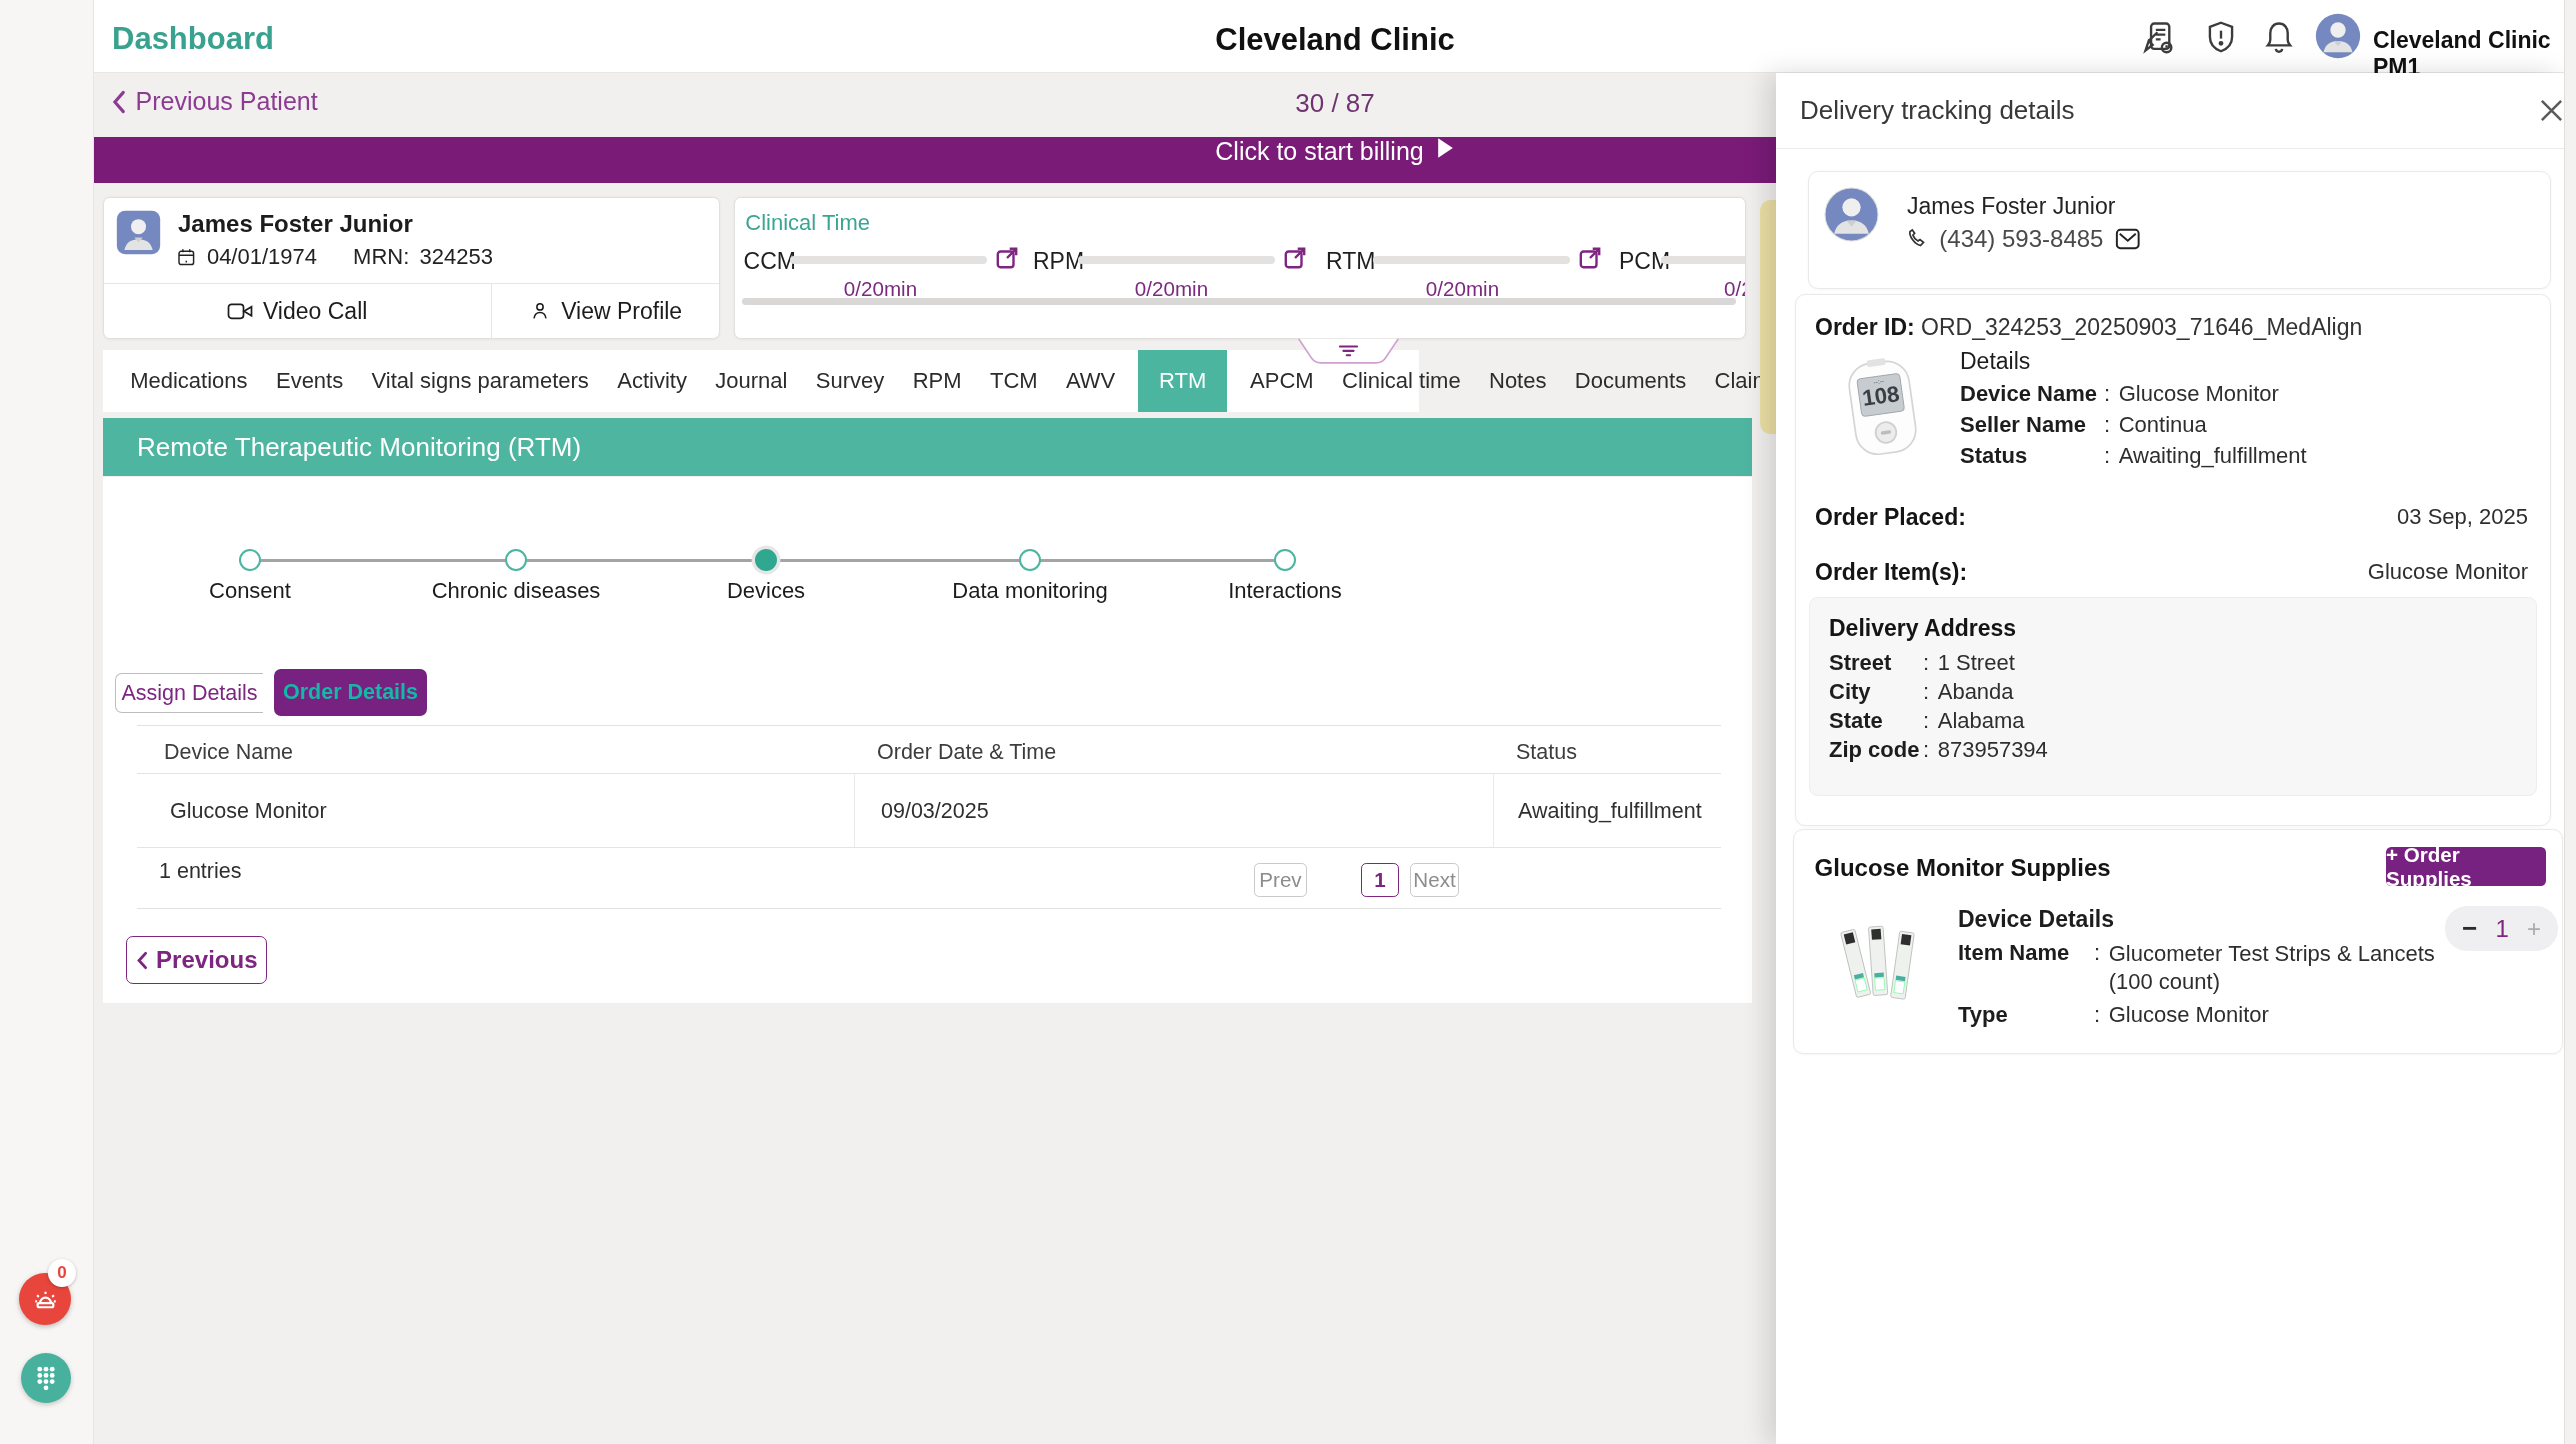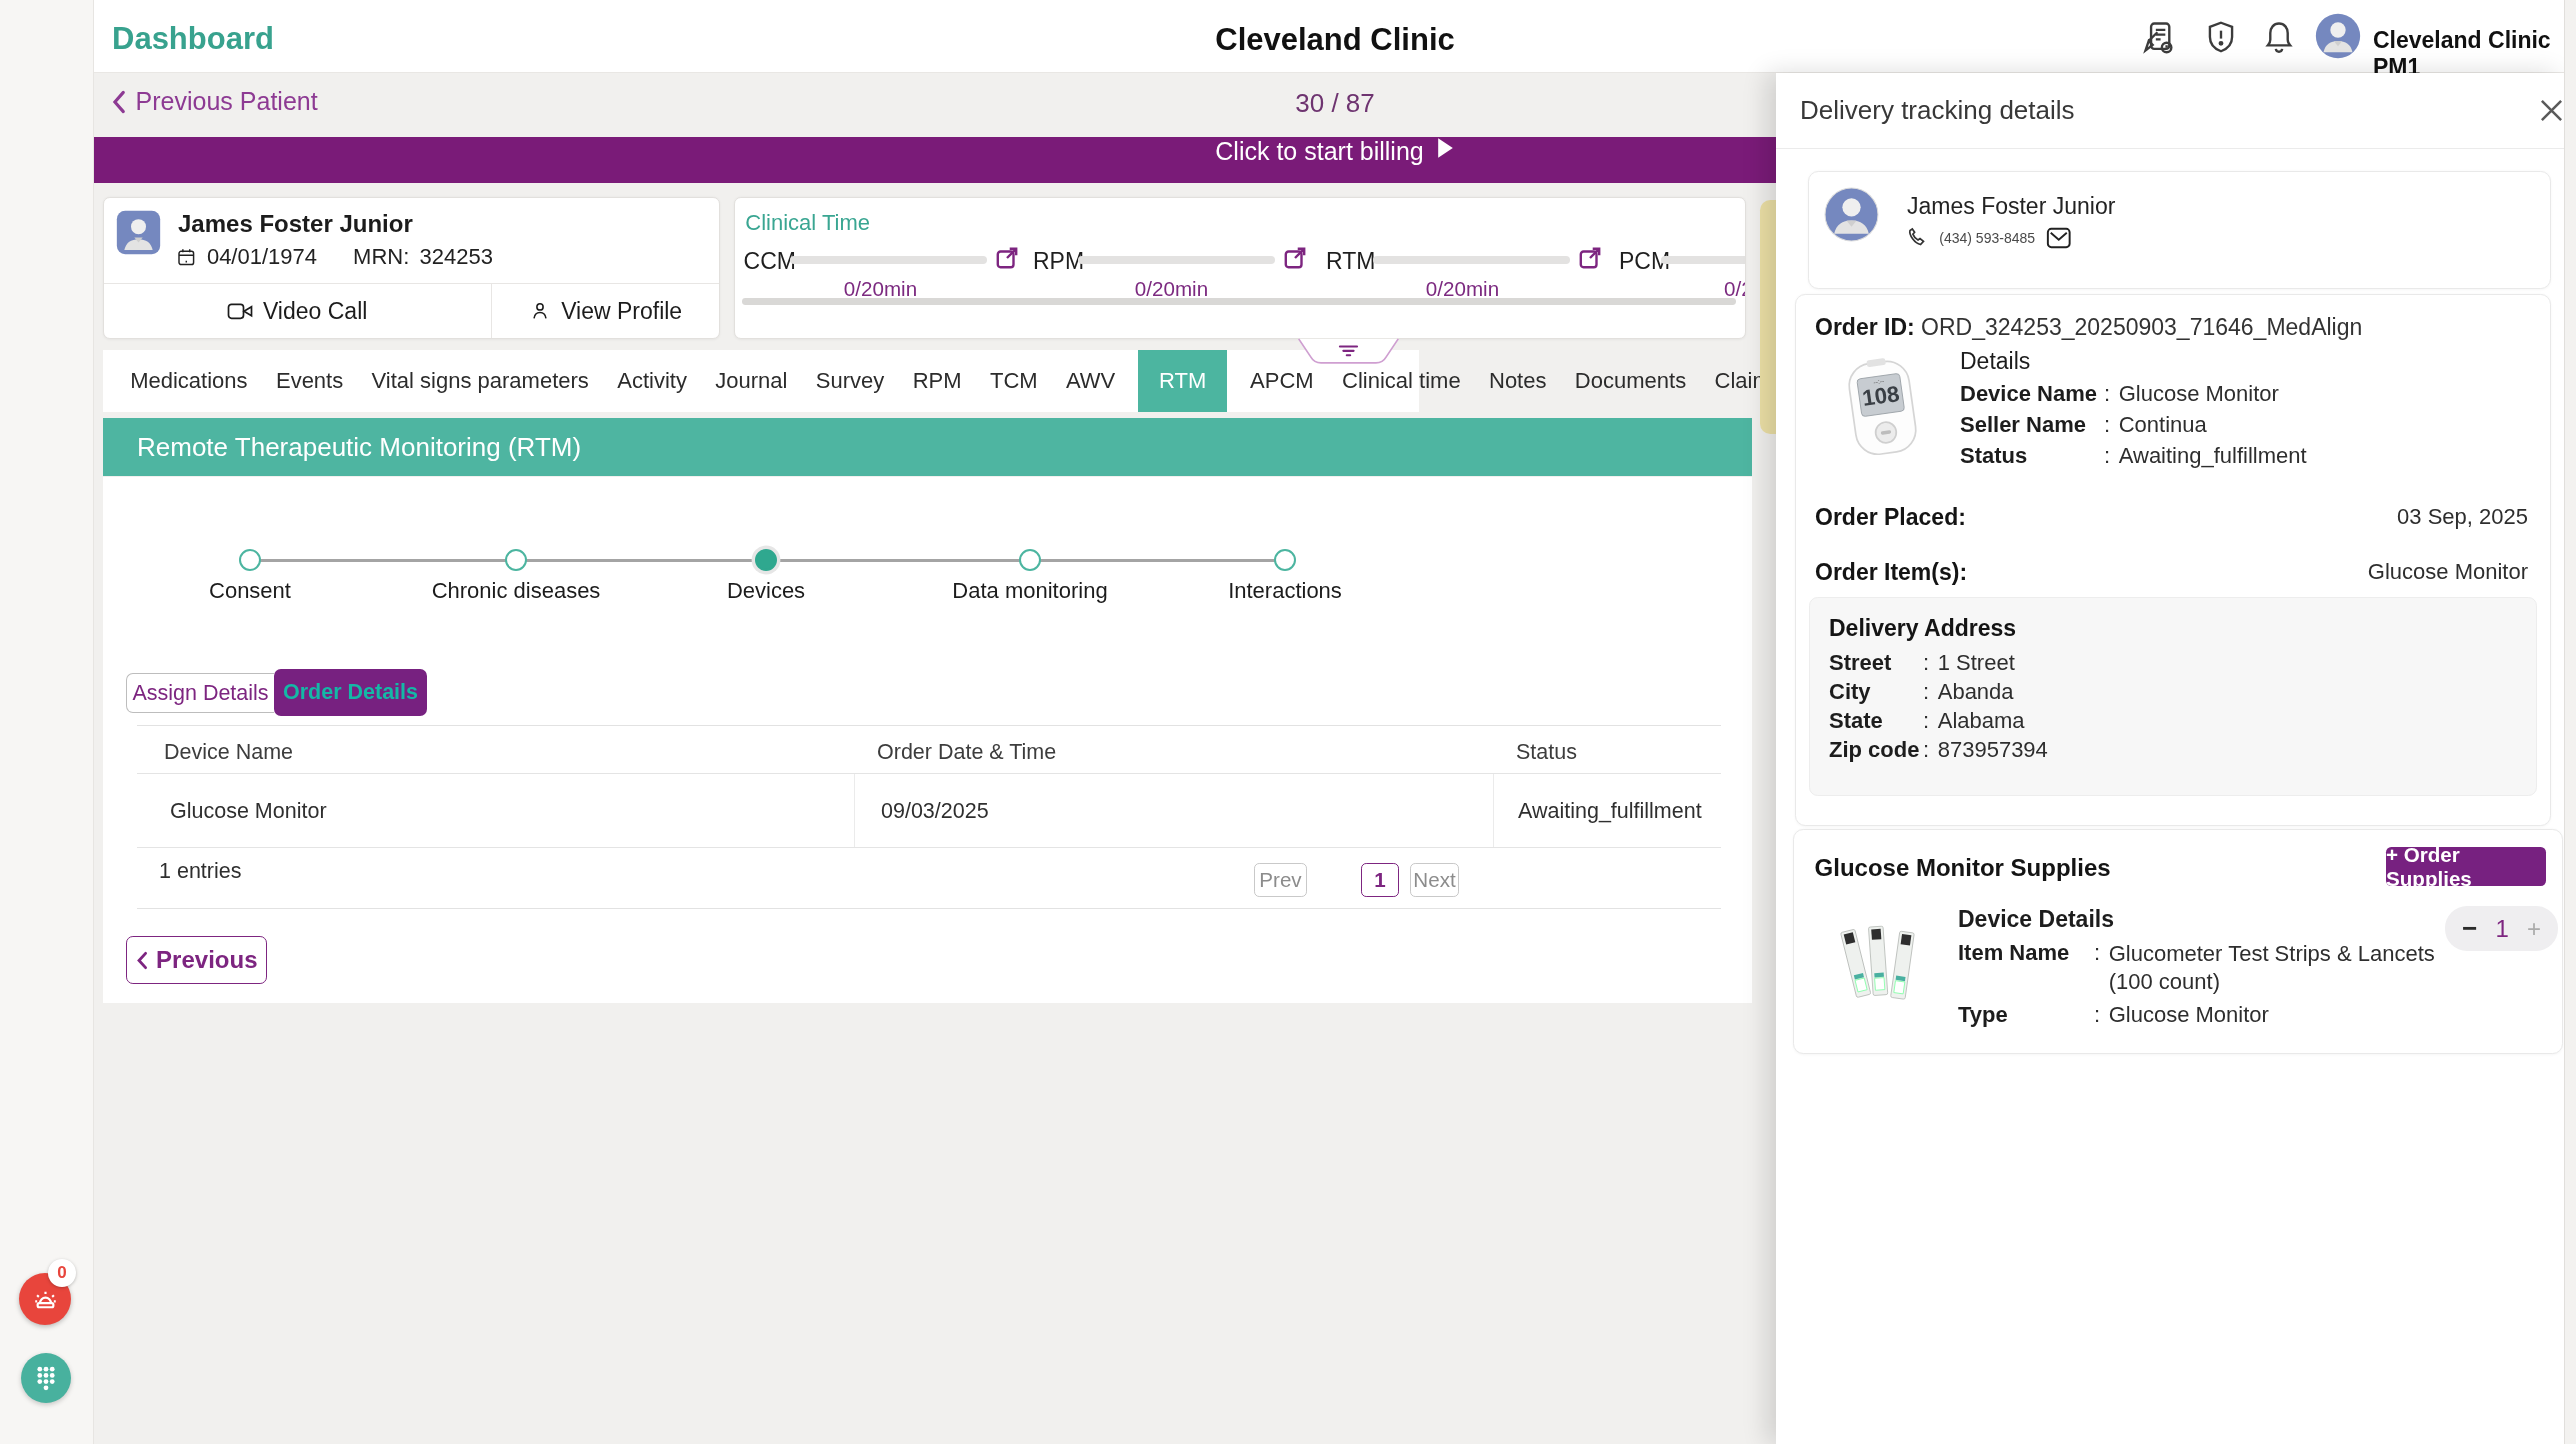--- a/index.html
+++ b/index.html
@@ -64,21 +64,21 @@
 
   .green-bar{left:103px;top:418px;width:1649px;height:58px;background:#4eb5a1;display:flex;align-items:center;padding-left:34px;color:#fff;font-size:26px}
 
   
   .content{left:103px;top:477px;width:1649px;height:526px;background:#fff}
   .step-line{position:absolute;left:147px;top:82px;width:1035px;height:2.6px;background:#a4a4a4}
   .step-dot{position:absolute;top:72px;width:22px;height:22px;border-radius:50%;background:#fff;border:2.6px solid #4cb5a0;transform:translateX(-50%);cursor:pointer}
   .step-dot.active{background:#2fa88f;border-color:#2fa88f;box-shadow:0 0 0 3.4px #e6e6e6}
   .step-label{position:absolute;top:101px;width:223px;transform:translateX(-50%);text-align:center;font-size:22px;color:#1c1c1c}
 
-  .subtab-assign{position:absolute;left:23px;top:196px;width:148px;height:40px;border:0.9px solid #bdbdbd;border-right:none;border-radius:6.9px 0 0 6.9px;display:flex;align-items:center;justify-content:center;font-size:21.5px;color:#7d2580;background:#fff;cursor:pointer}
+  .subtab-assign{position:absolute;left:12px;top:196px;width:148px;height:40px;border:0.9px solid #bdbdbd;border-right:none;border-radius:6.9px 0 0 6.9px;display:flex;align-items:center;justify-content:center;font-size:21.5px;color:#7d2580;background:#fff;cursor:pointer}
   .subtab-order{position:absolute;left:171px;top:192px;width:153px;height:47px;background:#772180;border-radius:6.9px;display:flex;align-items:center;justify-content:center;font-size:21.5px;font-weight:bold;color:#14b8a6;cursor:pointer}
 
   .dtable{position:absolute;left:34px;top:248px;width:1584px;height:184px;border-top:0.9px solid #e2e2e2;border-bottom:0.9px solid #e2e2e2}
   .t-line{position:absolute;left:0;width:100%;height:0.9px;background:#e4e4e4}
   .t-colsep{position:absolute;top:48px;height:73px;width:0.9px;background:#ebebeb}
   .th{position:absolute;top:13.7px;font-size:21.5px;color:#3d3d3d}
   .td{position:absolute;top:73px;font-size:21.5px;color:#2f2f2f}
   .t-entries{position:absolute;left:22px;top:133px;font-size:21.5px;color:#2f2f2f}
   .pg{position:absolute;top:137px;height:34px;border:0.9px solid #c9c9c9;border-radius:5.2px;background:#fff;display:flex;align-items:center;justify-content:center;font-size:20.6px;color:#8c8c8c;cursor:pointer}
   .pg-prev{left:1117px;width:53px}
@@ -90,21 +90,21 @@
   
   .panel{left:1776px;top:73px;width:788px;height:1371px;background:#fff;box-shadow:-8.6px 0 24px rgba(0,0,0,.14);z-index:20}
   .panel .rel{position:absolute}
   .p-title{left:24px;top:21.5px;font-size:26px;color:#383838}
   .p-close{left:759px;top:20.6px;width:33px;height:33px;color:#5a5a5a;cursor:pointer}
   .p-divider{left:0;top:75px;width:788px;height:0.9px;background:#ebebeb}
   .p-card{background:#fff;border:0.9px solid #e9e9e9;border-radius:10.3px;box-shadow:0 0.9px 2.6px rgba(0,0,0,.04)}
   .pp-card{left:32px;top:98px;width:743px;height:118px}
   .pp-avatar{left:14.6px;top:14.6px;width:55px;height:55px;position:absolute}
   .pp-name{position:absolute;left:98px;top:20.6px;font-size:23px;color:#232323}
-  .pp-phone{position:absolute;left:96px;top:53px;display:flex;align-items:center;gap:10.3px;font-size:14px;color:#4a4a4a}
+  .pp-phone{position:absolute;left:96px;top:53px;display:flex;align-items:center;gap:10.3px;font-size:24px;color:#4a4a4a}
   .pp-phone .pic{width:24px;height:24px;color:#333}
   .pp-mail{width:27.5px;height:26px;color:#222;cursor:pointer}
 
   .po-card{left:19px;top:221px;width:756px;height:532px}
   .po-idline{position:absolute;left:19px;top:19px;font-size:23px;color:#333}
   .po-idline b{color:#171717}
   .meter{position:absolute;left:34px;top:62px;width:105px;height:101px}
   .po-details-t{position:absolute;left:164px;top:53px;font-size:23px;font-weight:normal;color:#1d1d1d}
   .po-row{position:absolute;left:164px;display:flex;font-size:22px;color:#2e2e2e}
   .po-row .lbl{font-weight:bold;width:144px;color:#1d1d1d}

